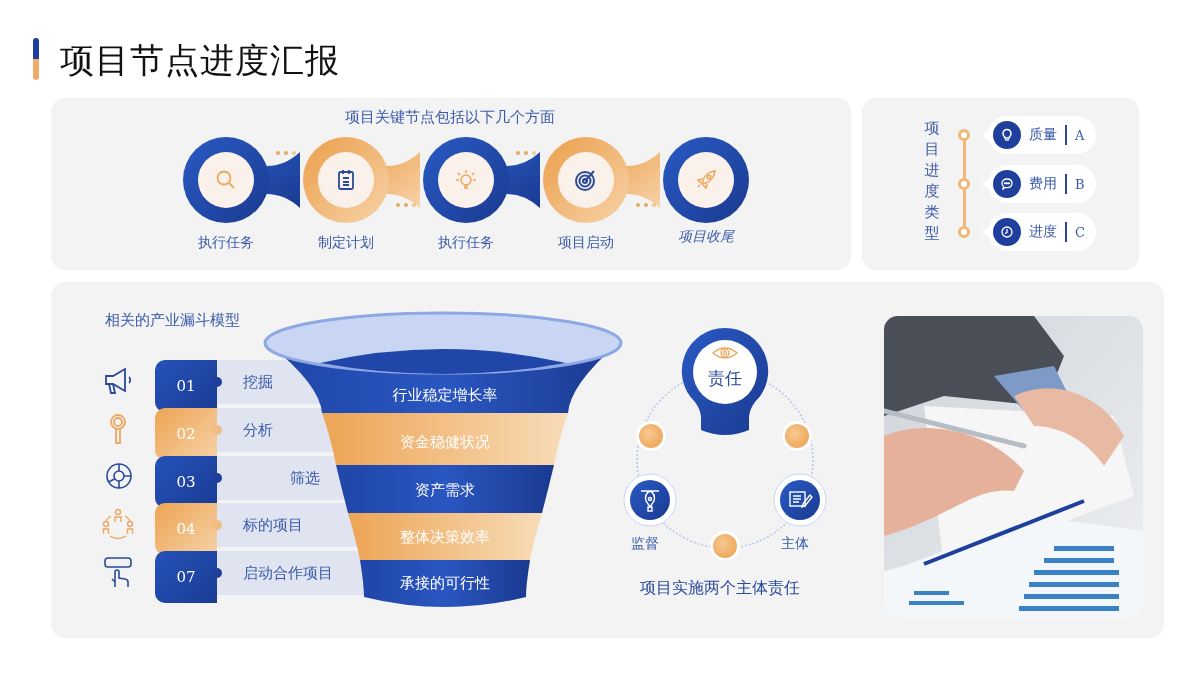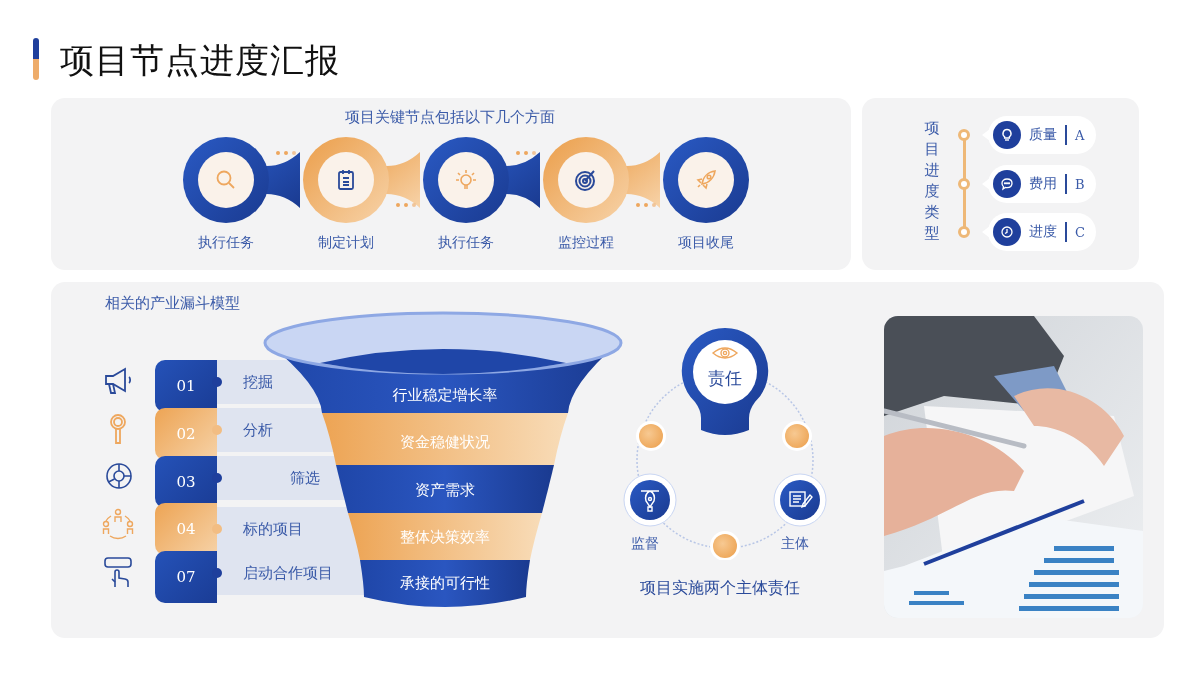--- a/index.html
+++ b/index.html
@@ -127,22 +127,22 @@
       <path d="M9 17 C 10 10 15 5 22 4 C 21 11 16 16 9 17 Z"></path>
       <circle cx="16" cy="10" r="1.8"></circle>
       <path d="M9 12 L5 13 L8 16M14 17 L13 21 L10 18"></path>
       <path d="M5 20 L7 18"></path>
     </svg>
 </div>
 
 <div class="abs node-label" style="left:176px;top:234px;">执行任务</div>
 <div class="abs node-label" style="left:296px;top:234px;">制定计划</div>
 <div class="abs node-label" style="left:416px;top:234px;">执行任务</div>
-<div class="abs node-label" style="left:536px;top:234px;">监控过程</div>
-<div class="abs node-label" style="left:656px;top:234px;">项目收尾</div>
+<div class="abs node-label" style="left:536px;top:234px;">项目启动</div>
+<div class="abs node-label" style="left:656px;top:228px;font-style:italic;">项目收尾</div>
 
 <div class="abs type-vert">
   <div>项</div>
   <div>目</div>
   <div>进</div>
   <div>度</div>
   <div>类</div>
   <div>型</div>
 </div>
 <div class="abs type-line"></div>
@@ -184,21 +184,21 @@
     <svg width="14" height="14" viewBox="0 0 14 14" fill="none" stroke="#fff" stroke-width="1.3">
         <circle cx="7" cy="7" r="5"></circle>
         <path d="M7 4v3.3L5 8.5"></path>
       </svg>
   </div>
   <span class="pill-label">进度</span>
   <span class="pill-sep"></span>
   <span class="pill-letter">C</span>
 </div>
 
-<div class="abs sub-title" style="left:105px;top:294px;">相关的产业漏斗模型</div>
+<div class="abs sub-title" style="left:105px;top:311px;">相关的产业漏斗模型</div>
 
 <div class="abs" style="left:103px;top:367px;">
   <svg width="32" height="28" viewBox="0 0 32 28" fill="none" stroke="#2a4a9a" stroke-width="1.8">
       <path d="M3 9h7l12-7v22l-12-7H3z"></path>
       <path d="M6 17l2 9h4l-2-9"></path>
       <path d="M26 10c1.5 1 1.5 5 0 6"></path>
     </svg>
 </div>
 <div class="abs" style="left:108px;top:413px;">
   <svg width="20" height="32" viewBox="0 0 20 32" fill="none" stroke="#eea75e" stroke-width="1.8">
@@ -247,21 +247,21 @@
     <span>分析</span>
   </div>
 </div>
 <div class="abs" style="left:155px;top:456px;display:flex;">
   <div class="row-num blue">03</div>
   <div class="row-bar" style="position:relative;justify-content:center;">
     <span class="row-dot abs" style="left:-5px;top:17px;background:#1f3f9c;"></span>
     <span>筛选</span>
   </div>
 </div>
-<div class="abs" style="left:155px;top:503px;display:flex;align-items:center;">
+<div class="abs" style="left:155px;top:503px;display:flex;">
   <div class="row-num orange">04</div>
   <div class="row-bar" style="position:relative;">
     <span class="row-dot abs" style="left:-5px;top:17px;background:#f2bd83;"></span>
     <span>标的项目</span>
   </div>
 </div>
 <div class="abs" style="left:155px;top:551px;display:flex;">
   <div class="row-num blue">07</div>
   <div class="row-bar" style="position:relative;">
     <span class="row-dot abs" style="left:-5px;top:17px;background:#1f3f9c;"></span>

